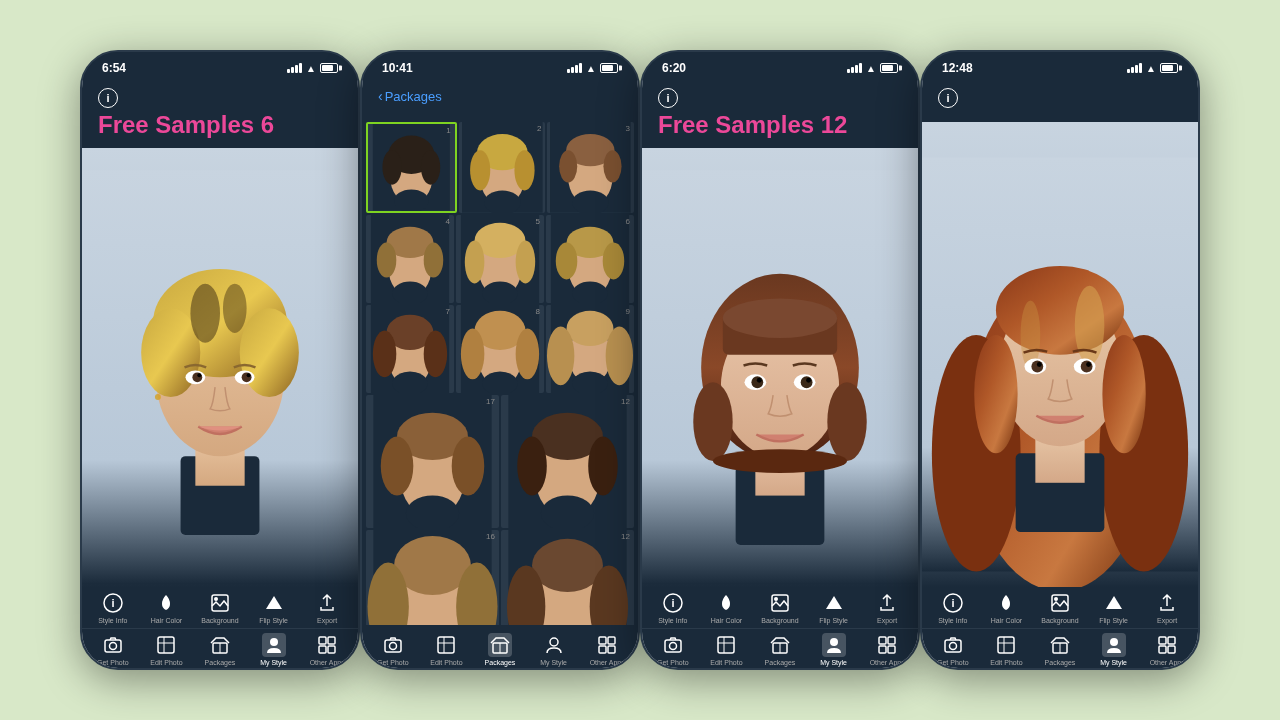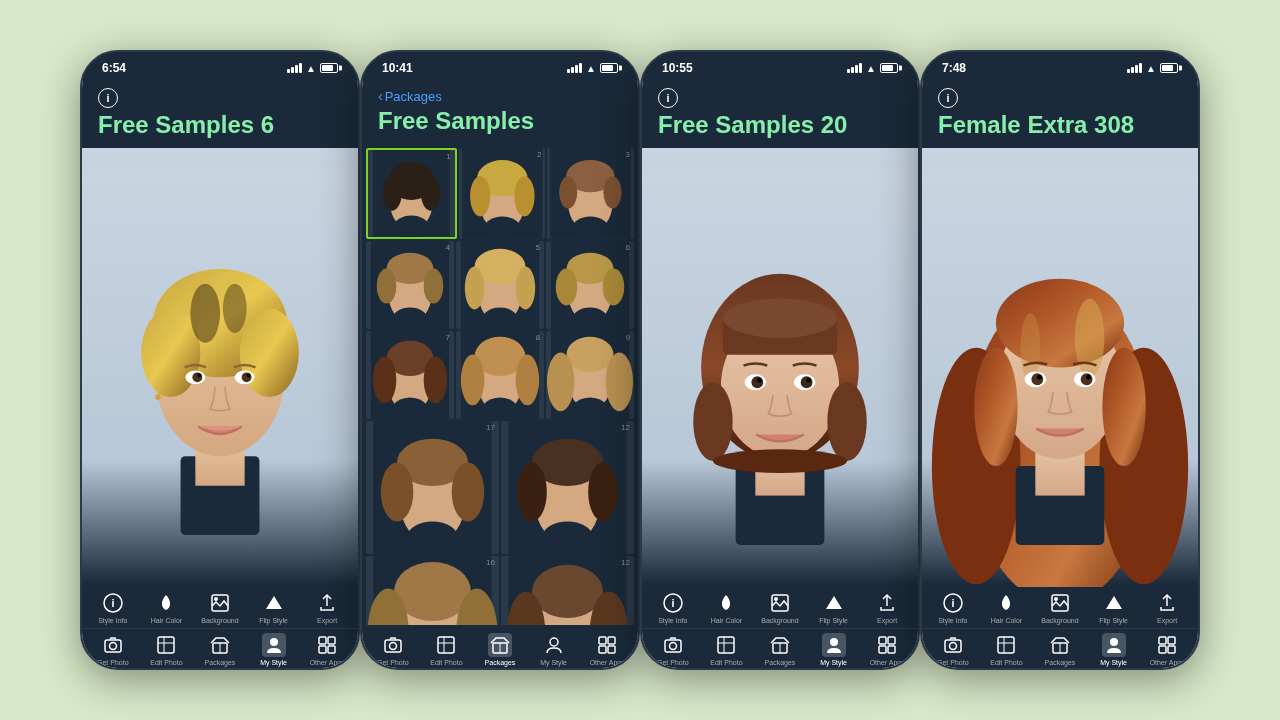--- a/index.html
+++ b/index.html
@@ -146,21 +146,21 @@
     }
 
     .back-chevron {
       font-size: 14px;
       color: #4a9eff;
     }
 
     .app-title {
       font-size: 24px;
       font-weight: 700;
-      color: #86efac;
+      color: #ec4899;
       line-height: 1.1;
     }
 
     
     .main-content {
       flex: 1;
       overflow: hidden;
       position: relative;
     }
 
@@ -479,21 +479,20 @@
       </div>
     </div>
     <div class="screen">
       <div class="app-header">
         <div class="header-top">
           <div class="back-button">
             <span class="back-chevron">‹</span>
             <span>Packages</span>
           </div>
         </div>
-        <div class="app-title">Free Samples</div>
       </div>
       <div class="main-content">
         <div class="grid-container">
 
           <div class="grid-row">
             <div class="grid-cell selected">
               <span class="cell-number">1</span>
               <div class="hair-thumb">
                 <svg viewBox="0 0 80 90" width="100%" height="100%">
                   <rect width="80" height="90" fill="#1a2a3a"></rect>
@@ -728,40 +727,40 @@
             </div>
             <span class="tool-label">Other Apps</span>
           </div>
         </div>
       </div>
     </div>
   </div>
 
   <div class="phone">
     <div class="status-bar">
-      <span>10:55</span>
+      <span>6:20</span>
       <div class="status-icons">
         <div class="signal-dots">
           <span style="height:4px"></span>
             <span style="height:6px"></span>
             <span style="height:8px"></span>
             <span style="height:10px"></span>
         </div>
         <span class="wifi-icon">▲</span>
         <div class="battery-icon">
             <div class="battery-fill"></div>
           </div>
       </div>
     </div>
     <div class="screen">
       <div class="app-header">
         <div class="header-top">
           <div class="info-icon">i</div>
         </div>
-        <div class="app-title">Free Samples 20</div>
+        <div class="app-title">Free Samples 12</div>
       </div>
       <div class="main-content">
         <div class="person-placeholder">
 
           <svg viewBox="0 0 280 420" width="100%" height="100%">
             <defs>
               <linearGradient id="bg3" x1="0" y1="0" x2="0" y2="1">
                 <stop offset="0%" stop-color="#c8d4e0"></stop>
                 <stop offset="70%" stop-color="#b8c8d8"></stop>
                 <stop offset="100%" stop-color="#1a2a3a"></stop>
@@ -906,40 +905,39 @@
             </div>
             <span class="tool-label">Other Apps</span>
           </div>
         </div>
       </div>
     </div>
   </div>
 
   <div class="phone">
     <div class="status-bar">
-      <span>7:48</span>
+      <span>12:48</span>
       <div class="status-icons">
         <div class="signal-dots">
           <span style="height:4px"></span>
             <span style="height:6px"></span>
             <span style="height:8px"></span>
             <span style="height:10px"></span>
         </div>
         <span class="wifi-icon">▲</span>
         <div class="battery-icon">
             <div class="battery-fill"></div>
           </div>
       </div>
     </div>
     <div class="screen">
       <div class="app-header">
         <div class="header-top">
           <div class="info-icon">i</div>
         </div>
-        <div class="app-title">Female Extra 308</div>
       </div>
       <div class="main-content">
         <div class="person-placeholder">
 
           <svg viewBox="0 0 280 420" width="100%" height="100%">
             <defs>
               <linearGradient id="bg4" x1="0" y1="0" x2="0" y2="1">
                 <stop offset="0%" stop-color="#c8d4e0"></stop>
                 <stop offset="70%" stop-color="#b8c8d8"></stop>
                 <stop offset="100%" stop-color="#1a2a3a"></stop>

